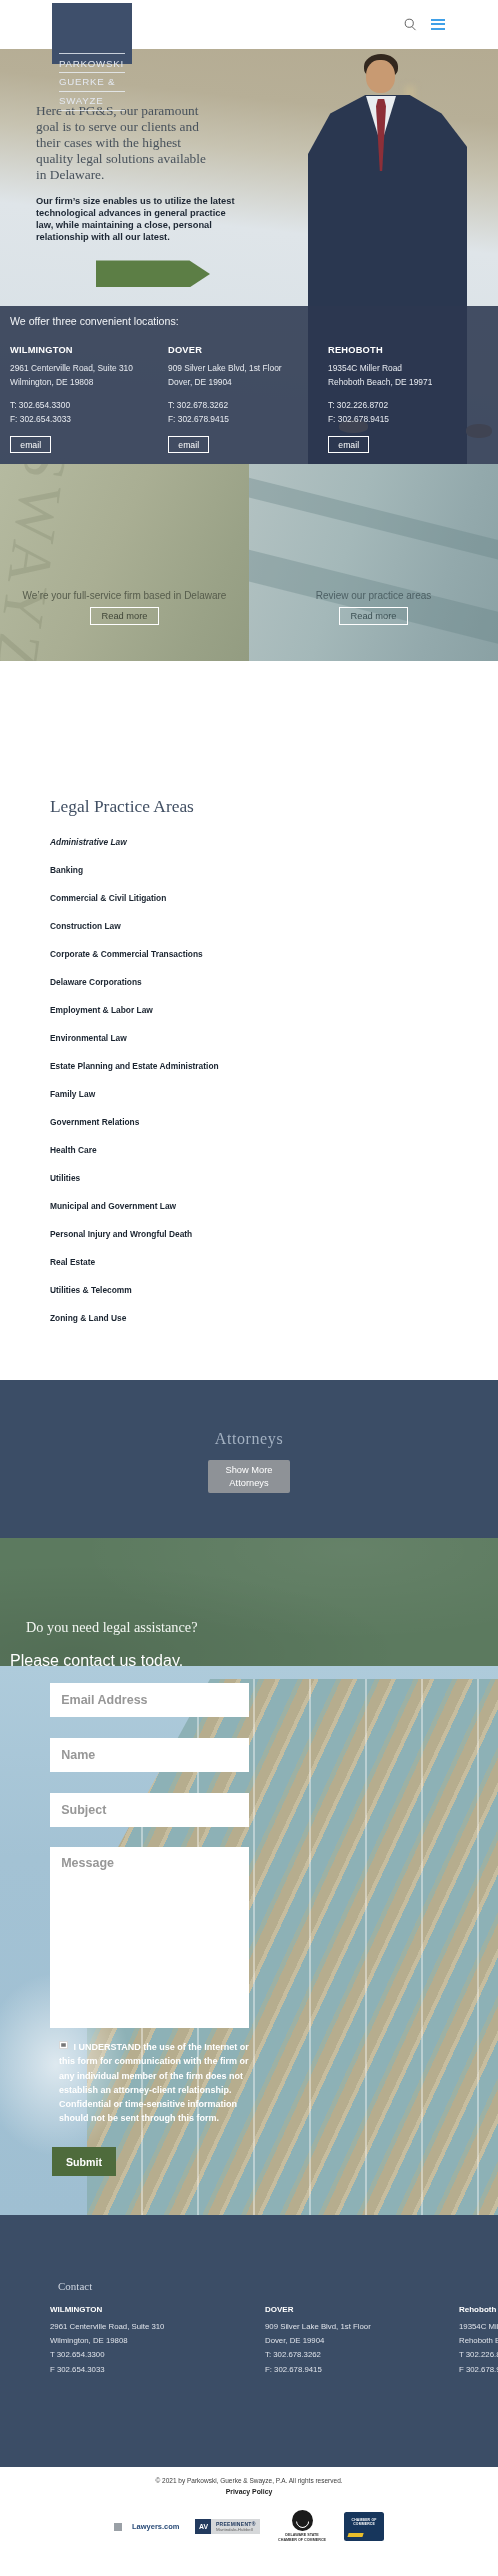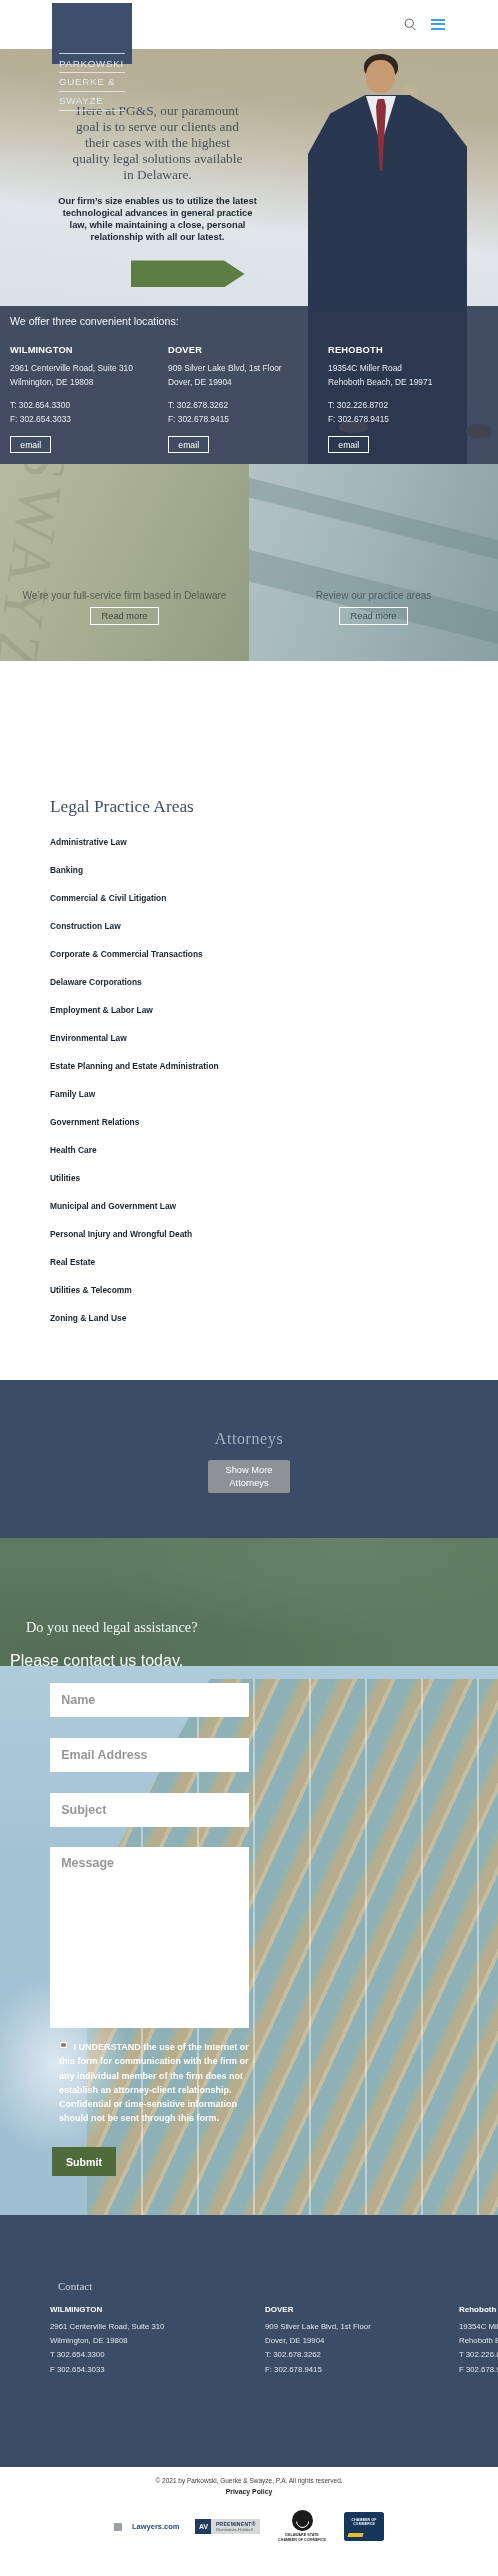--- a/index.html
+++ b/index.html
@@ -24,21 +24,21 @@
   .man-part{position:absolute;}
   .torso{left:308px;top:46px;width:159px;height:369px;background:#2a3750;
          clip-path:polygon(36% 0,64% 0,84% 5%,100% 14%,100% 100%,0 100%,0 16%,14% 5%);}
   .shirt{left:366px;top:47px;width:30px;height:49px;background:#e9edf0;clip-path:polygon(0 0,100% 0,50% 100%);}
   .tie{left:376px;top:50px;width:10px;height:72px;background:#8d2f38;
        clip-path:polygon(18% 0,82% 0,100% 10%,62% 100%,38% 100%,0 10%);}
   .hair{left:364px;top:5px;width:34px;height:25px;background:#32271e;border-radius:50% 50% 42% 42%;}
   .head{left:366px;top:11.2px;width:29px;height:33px;background:#c89a72;border-radius:46%;}
   .hand{left:339px;top:371px;width:29px;height:12.5px;background:#c09064;border-radius:45%;}
   .hand2{left:466px;top:375px;width:26px;height:13.7px;background:#c09064;border-radius:45%;}
-  .hero-content{position:absolute;left:50px;top:54px;z-index:5;text-align:center;}
+  .hero-content{position:absolute;left:36px;top:54px;z-index:5;}
   .hl{font-family:"Liberation Serif","DejaVu Serif",serif;font-size:13.4px;line-height:16px;
       color:#48525c;white-space:nowrap;}
   .hero-sub{margin-top:12px;width:215px;}
   .hs{font-size:9.3px;font-weight:bold;color:#1d2734;line-height:12px;white-space:nowrap;}
   .arrow-btn{margin-top:17.4px;margin-left:60px;width:114px;height:27px;background:#5c7e45;border:none;
              clip-path:polygon(0 0,82% 0,100% 50%,82% 100%,0 100%);cursor:pointer;}
   .locations{position:absolute;left:0;top:257px;right:0;bottom:0;background:rgba(44,56,80,.88);
              z-index:6;padding:8.7px 10px;box-sizing:border-box;color:#fff;}
   .loc-intro{font-size:10.6px;color:#f2f4f7;}
   .offices{position:relative;margin-top:18.7px;height:115px;}
@@ -66,21 +66,21 @@
   .readmore{display:inline-block;margin-top:6.2px;border:0.6px solid #fff;background:transparent;
             padding:3.1px 10.6px;font-size:9.3px;cursor:pointer;}
   .panel-left .readmore{color:#3f4537;}
   .panel-right .readmore{color:#3c5054;}
 
   
   .practice{height:719px;background:#fff;padding:135px 0 0 50px;box-sizing:border-box;}
   .practice-title{font-family:"Liberation Serif","DejaVu Serif",serif;font-weight:400;font-size:17.4px;
                   color:#414f63;margin:0;line-height:21px;}
   .pa-item{margin-top:19.3px;font-size:8.4px;line-height:8.7px;font-weight:bold;color:#1a2430;cursor:pointer;}
-  .pa-first{margin-top:20.6px;}
+  .pa-first{margin-top:20.6px;font-style:italic;}
 
   
   .attorneys{height:158px;background:#3b4d66;text-align:center;padding-top:49px;box-sizing:border-box;}
   .attorneys-title{font-family:"Liberation Serif","DejaVu Serif",serif;font-weight:400;font-size:16px;
                    color:#a3b1c2;letter-spacing:0.6px;margin:0;line-height:20px;}
   .show-more{margin-top:10.6px;width:82px;background:#8e9297;color:#fff;font-size:9.3px;line-height:1.35;
              padding:4.4px 5px;border:none;border-radius:1.9px;cursor:pointer;font-family:"Liberation Sans",sans-serif;}
 
   
   .green{height:128px;background:#5c7a5f;padding:65px 0 0 10px;box-sizing:border-box;
@@ -289,22 +289,22 @@
 
   <div class="green">
     <h2 class="green-h1">Do you need legal assistance?</h2>
     <h3 class="green-h2">Please contact us today.</h3>
   </div>
 
   <div class="formsec">
     <div class="building"></div>
     <div class="cloud"></div>
     <div class="cform">
+      <input type="text" placeholder="Email Address" style="">
       <input type="text" placeholder="Name" style="">
-      <input type="text" placeholder="Email Address" style="">
       <input type="text" placeholder="Subject" style="">
       <textarea placeholder="Message" style=""></textarea>
     </div>
     <div class="disclaimer">
       <span class="checkbox"></span><span>I UNDERSTAND the use of the Internet or this form for communication with the firm or any individual member of the firm does not establish an attorney-client relationship. Confidential or time-sensitive information should not be sent through this form.</span>
     </div>
     <button class="submit">Submit</button>
   </div>
 
   <div class="footer">

